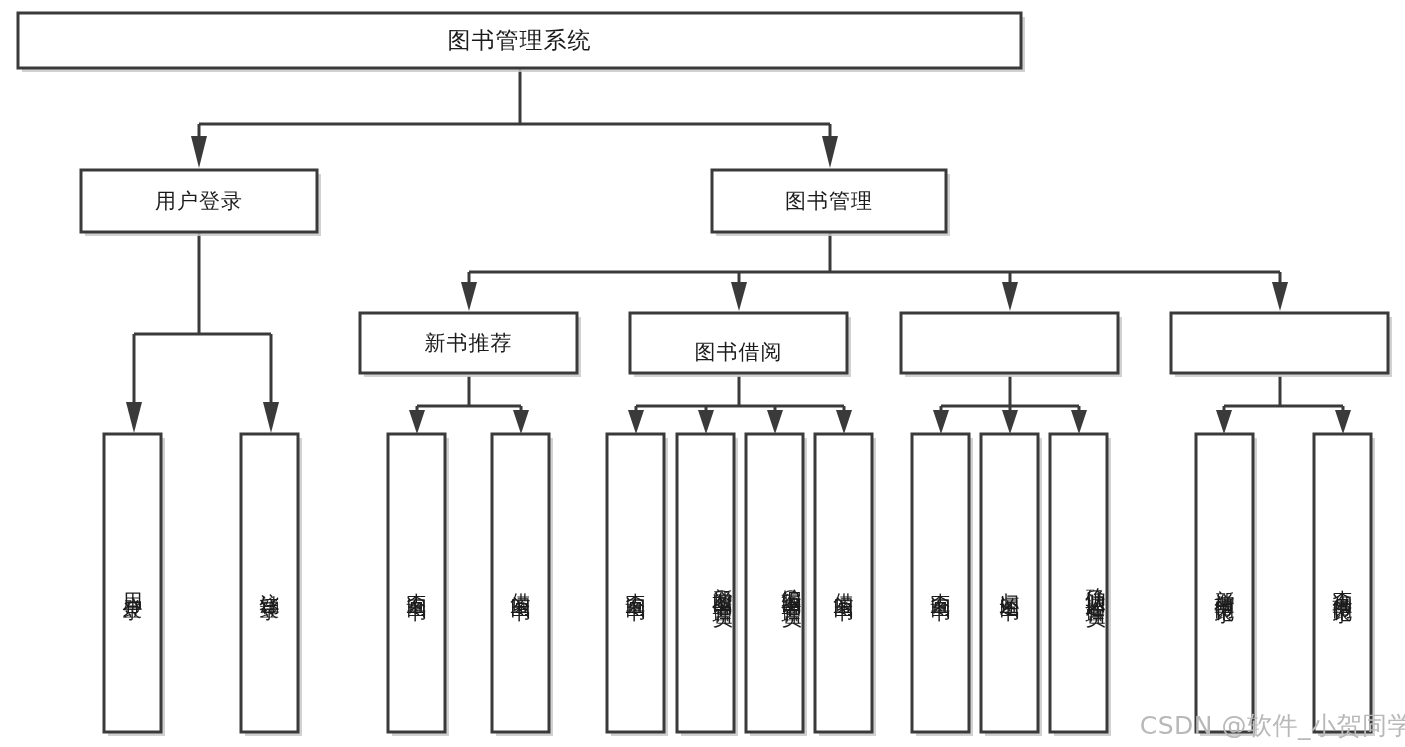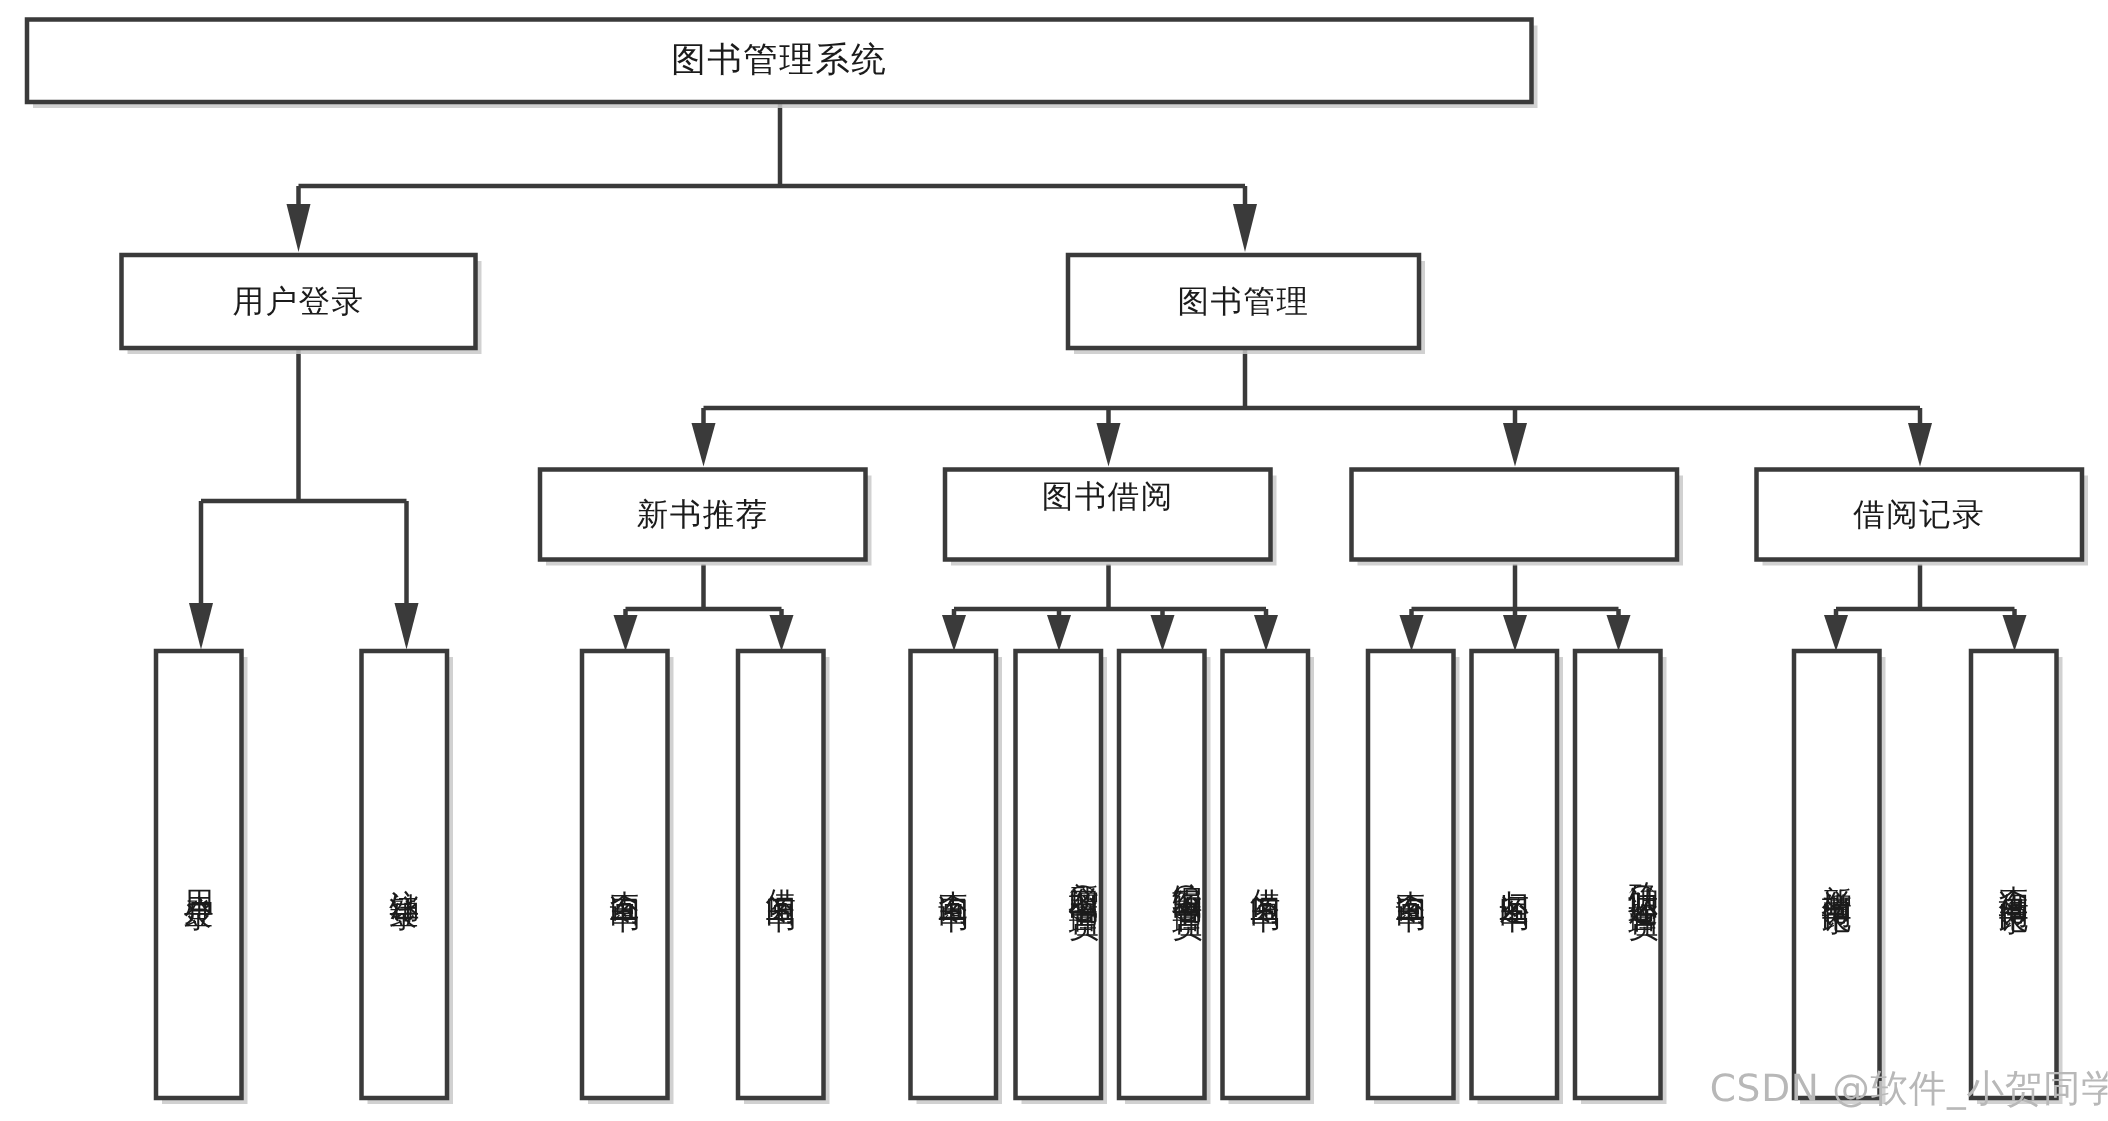--- a/index.html
+++ b/index.html
@@ -221,22 +221,21 @@
       <rect class="node-box" x="1314" y="434" width="57" height="298"></rect>
     </g>
   </svg>
 
   <div class="node-label" style="left:18px; top:13px; width:1003px; height:55px; font-size:23px;">图书管理系统</div>
 
   <div class="node-label" style="left:81px; top:170px; width:236px; height:62px;">用户登录</div>
   <div class="node-label" style="left:360px; top:313px; width:217px; height:60px;">新书推荐</div>
 
   <div class="node-label" style="left:712px; top:170px; width:234px; height:62px;">图书管理</div>
-  <div class="node-label" style="left:630px; top:301px; width:217px; height:60px;">图书借阅</div>
-  <div class="node-label" style="left:1171px; top:313px; width:217px; height:60px;">借阅记录</div>
+  <div class="node-label" style="left:630px; top:322px; width:217px; height:60px;">图书借阅</div>
 
   <div class="node-label vertical pad-mid" style="left:104px; top:434px; width:57px; height:298px;">用户登录</div>
   <div class="node-label vertical pad-mid" style="left:241px; top:434px; width:57px; height:298px;">注销登录</div>
 
   <div class="node-label vertical pad-mid" style="left:388px; top:434px; width:57px; height:298px;">查询图书</div>
   <div class="node-label vertical pad-mid" style="left:492px; top:434px; width:57px; height:298px;">借阅图书</div>
 
   <div class="node-label vertical pad-mid" style="left:607px; top:434px; width:57px; height:298px;">查询图书</div>
   <div class="node-label vertical" style="left:677px; top:434px; width:57px; height:298px;">新增图书（管理员）</div>
   <div class="node-label vertical" style="left:746px; top:434px; width:57px; height:298px;">编辑图书（管理员）</div>

